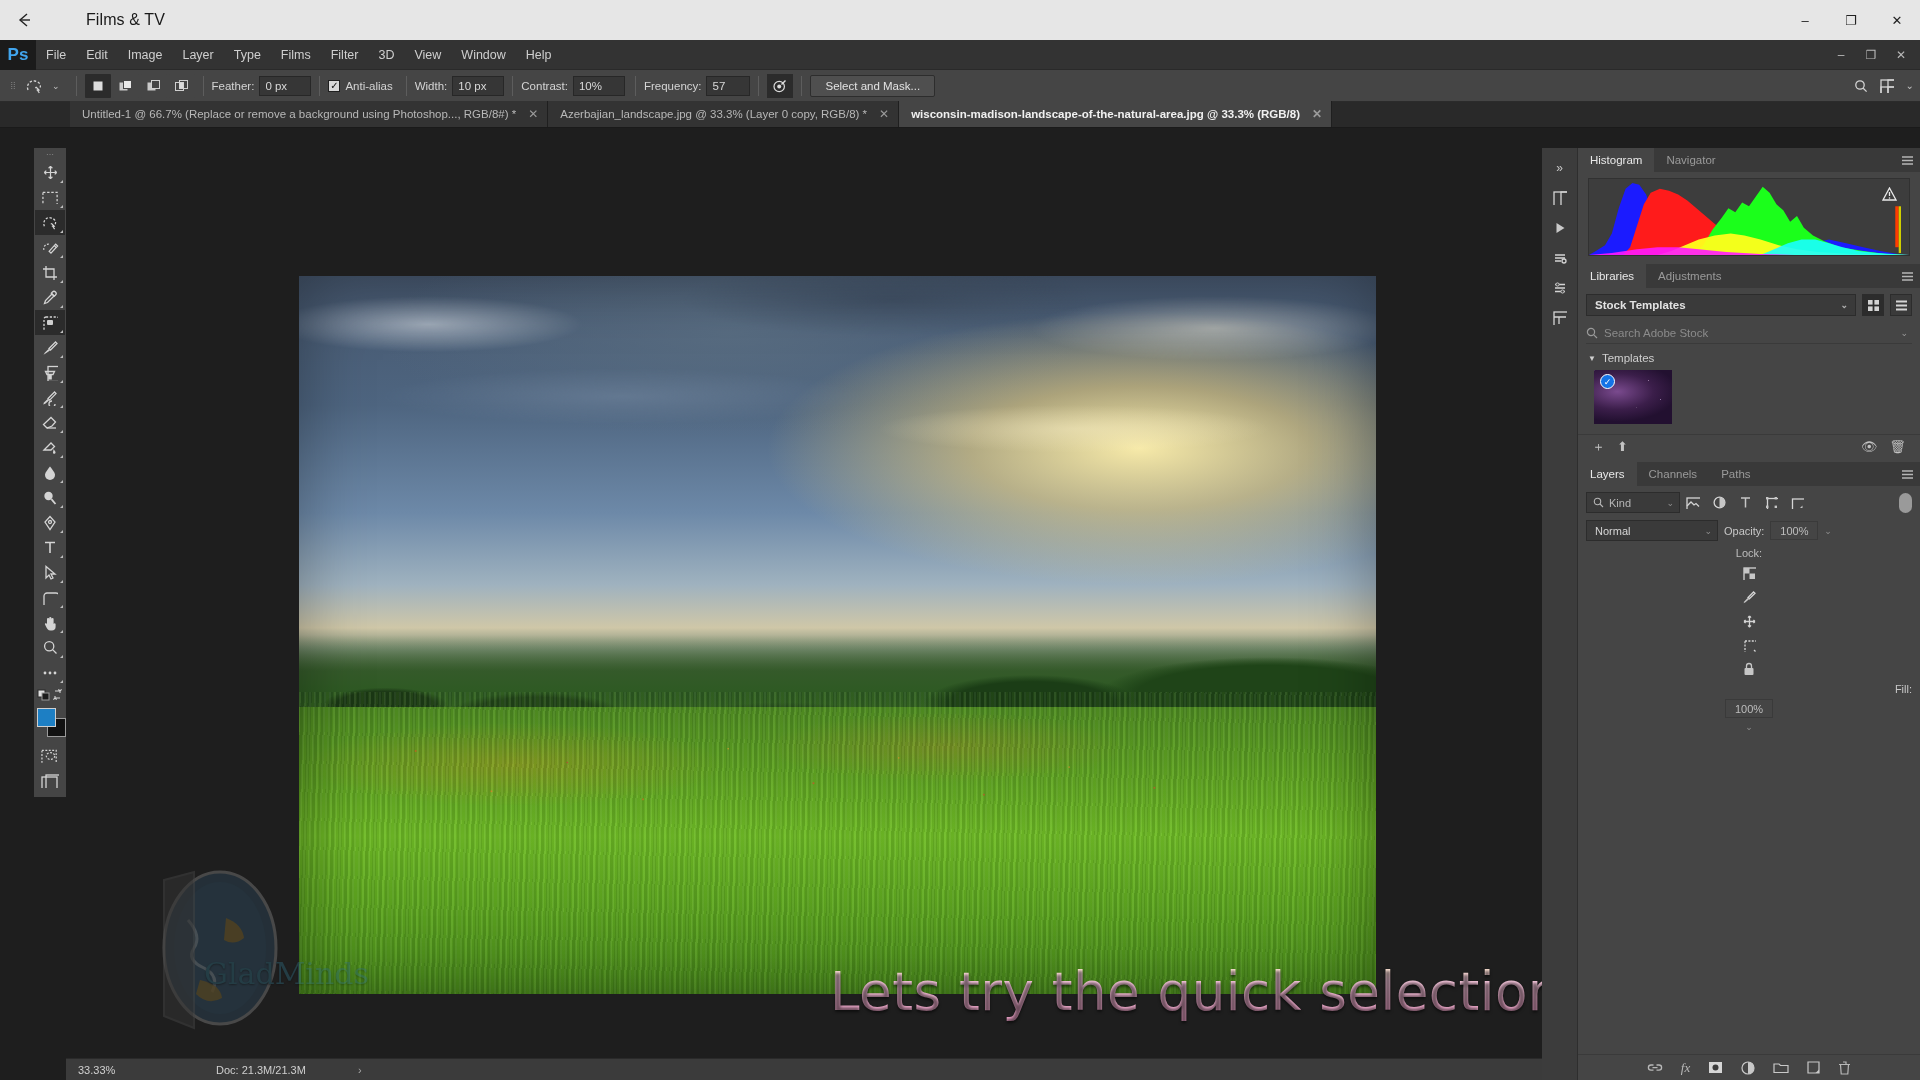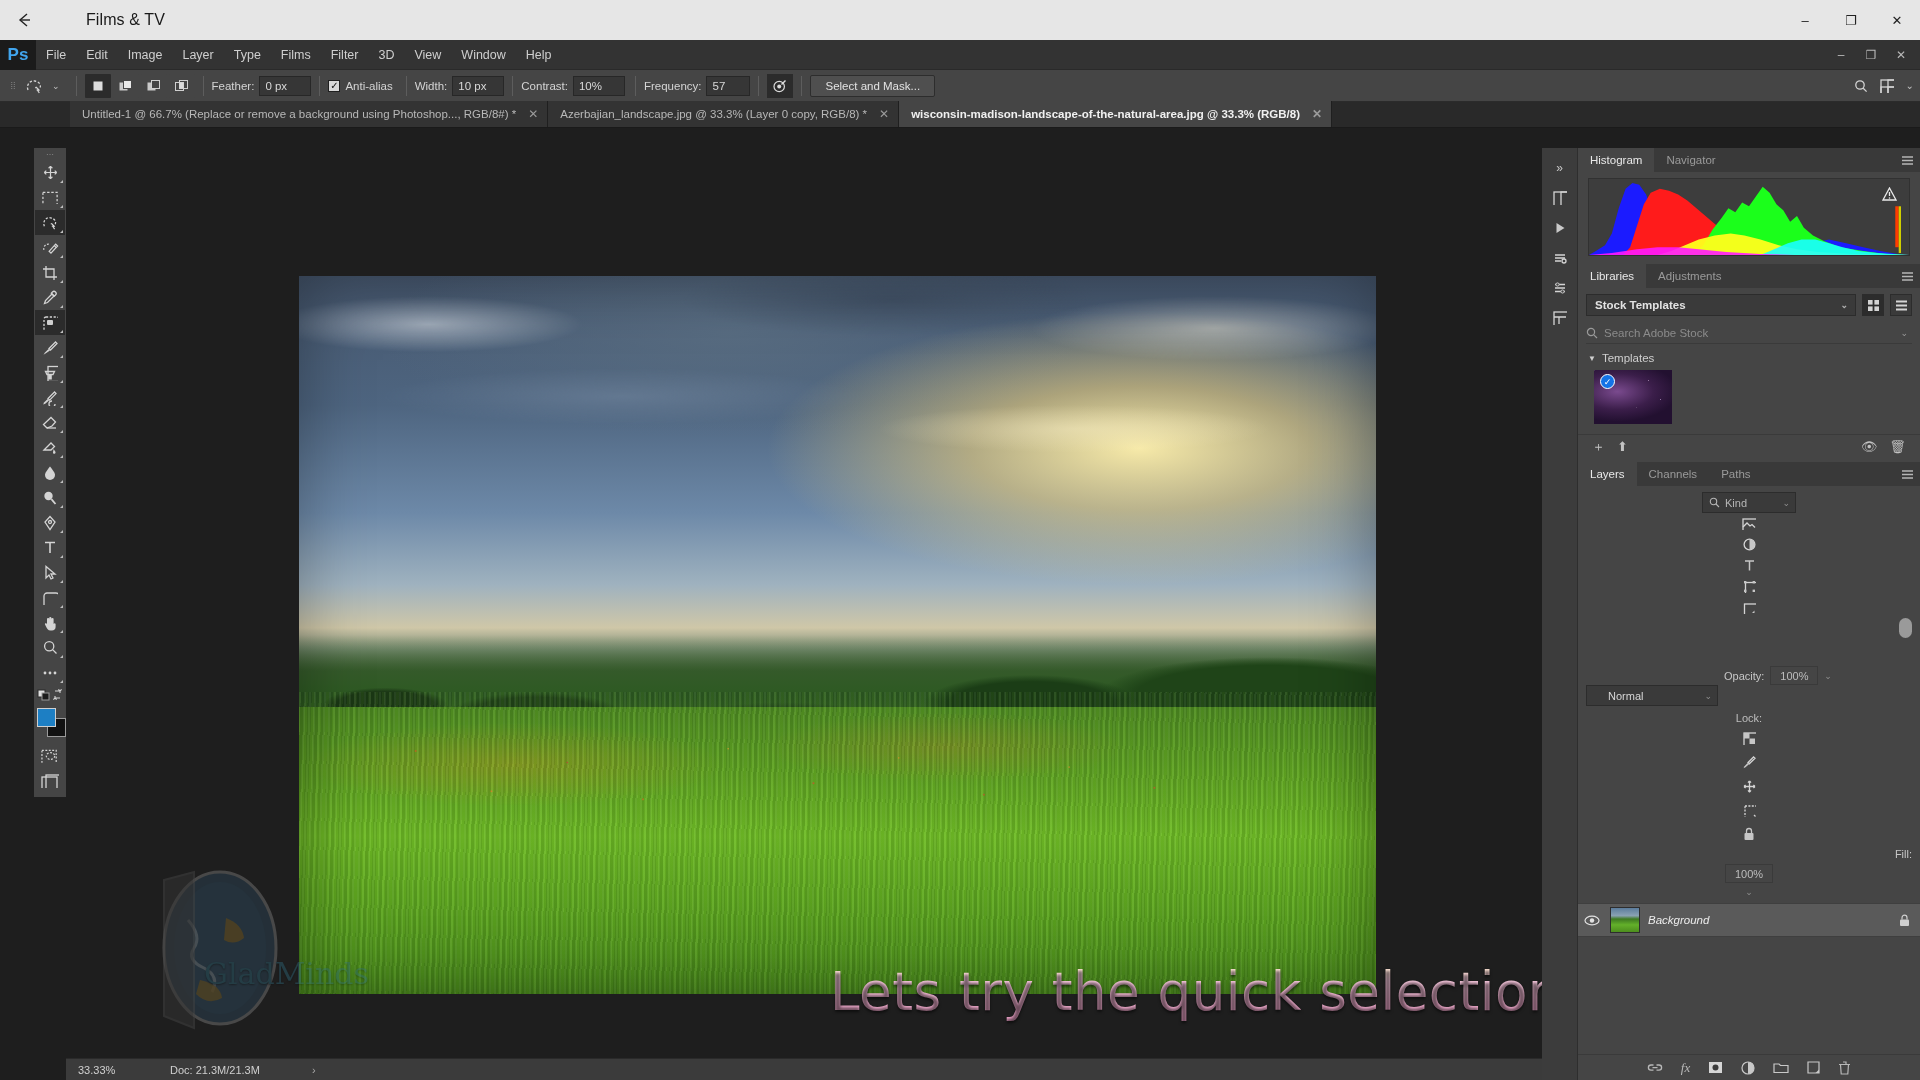--- a/index.html
+++ b/index.html
@@ -194,21 +194,21 @@
     position:absolute; left:56px; top:96px; font-size:30px; color:#2f6f85;
     font-family:"DejaVu Serif", serif; text-shadow:0 1px 2px rgba(0,0,0,.6);
   }
 
   
   #statusbar{
     position:absolute; left:66px; bottom:0; right:378px; height:22px;
     background:#3b3b3b; display:flex; align-items:center; border-top:1px solid #2a2a2a;
   }
   .sb-zoom{ width:70px; font-size:11px; color:#d0d0d0; padding-left:12px;}
-  .sb-doc{ font-size:11px; color:#cfcfcf; margin-left:34px;}
+  .sb-doc{ font-size:11px; color:#cfcfcf; margin-left:80px;}
   .sb-arrow{ font-size:11px; color:#a8a8a8; margin-left:52px;}
 
   
   #dock{
     position:absolute; right:0; top:108px; bottom:0; width:378px;
     background:#454545; display:flex;
   }
   #dock-rail{
     width:36px; background:#3c3c3c; display:flex; flex-direction:column;
     align-items:center; padding-top:6px; gap:2px; border-right:1px solid #2e2e2e;
@@ -267,33 +267,33 @@
     border:1px solid #fff;
   }
   #lib-footer{
     display:flex; align-items:center; height:24px; padding:0 8px; color:#c2c2c2;
     border-top:1px solid #3a3a3a; margin-top:auto;
   }
   #lib-footer .spacer{ flex:1; }
   #lib-footer span{ padding:0 6px; font-size:13px;}
 
   #layers-panel{ flex:1; background:#454545; display:flex; flex-direction:column; min-height:0;}
-  .lay-filter{ display:flex; align-items:center; gap:0; padding:6px 8px 4px 8px;flex-direction:column;}
+  .lay-filter{ display:flex; align-items:center; gap:0; padding:6px 8px 4px 8px;}
   .lay-kind{
     width:94px; height:21px; background:#3a3a3a; border:1px solid #2c2c2c;
     display:flex; align-items:center; gap:5px; padding:0 6px; color:#b6b6b6; font-size:11px;
     position:relative;
   }
   .lay-kind .cv{ position:absolute; right:5px; font-size:9px; color:#8f8f8f;}
   .lay-ficon{ width:26px; height:21px; display:flex; align-items:center; justify-content:center; color:#c6c6c6; font-size:12px;}
   .lay-toggle{ margin-left:auto; width:13px; height:20px; background:#9a9a9a; border-radius:7px;}
   .lay-blend{ display:flex; align-items:center; gap:6px; padding:3px 8px;}
   .lay-blend-sel{
     width:132px; height:21px; background:#3a3a3a; border:1px solid #2c2c2c; color:#d6d6d6;
-    font-size:11px; display:flex; align-items:center; padding:0 21px; position:relative;margin-top:40px;
+    font-size:11px; display:flex; align-items:center; padding:0 8px; position:relative;
   }
   .lay-blend-sel .cv{ position:absolute; right:5px; font-size:9px; color:#8f8f8f;}
   .lay-num{
     width:48px; height:19px; background:#454545; border:1px solid #3a3a3a; color:#bdbdbd;
     font-size:11px; display:flex; align-items:center; justify-content:center;
   }
   .lay-lock{ display:flex; align-items:center; gap:4px; padding:3px 8px 6px 8px; color:#bdbdbd; font-size:11px;flex-direction:column;}
   .lay-lock .lk{ width:22px; height:20px; display:flex; align-items:center; justify-content:center; color:#cfcfcf;}
   .layer-row{
     height:34px; background:#5a5a5a; display:flex; align-items:center; gap:8px;
@@ -879,36 +879,20 @@
             <svg width="12" height="14" viewBox="0 0 12 14">
                 <rect x="1.5" y="6" width="9" height="7" rx="1" fill="#c6c6c6"></rect>
                 <path d="M3.5 6 V4 a2.5 2.5 0 0 1 5 0 V6" stroke="#c6c6c6" fill="none" stroke-width="1.3"></path>
               </svg>
           </span>
           <span style="margin-left:auto;font-size:11px;color:#c7c7c7">Fill:</span>
           <span class="lay-num">100%</span>
           <span style="font-size:9px;color:#8f8f8f">⌄</span>
         </div>
 
-        <div class="layer-row">
-          <span class="layer-eye">
-            <svg width="16" height="11" viewBox="0 0 16 11">
-                <ellipse cx="8" cy="5.5" rx="7" ry="4.4" fill="none" stroke="#e2e2e2" stroke-width="1.2"></ellipse>
-                <circle cx="8" cy="5.5" r="2.2" fill="#e2e2e2"></circle>
-              </svg>
-          </span>
-          <span class="layer-thumb"></span>
-          <span class="layer-name">Background</span>
-          <span class="layer-lockicon">
-            <svg width="11" height="13" viewBox="0 0 11 13">
-                <rect x="1" y="5.5" width="9" height="6.5" rx="1" fill="#cfcfcf"></rect>
-                <path d="M3 5.5 V3.7 a2.5 2.5 0 0 1 5 0 V5.5" stroke="#cfcfcf" fill="none" stroke-width="1.2"></path>
-              </svg>
-          </span>
-        </div>
 
         <div id="layers-footer">
           <span>
             <svg width="16" height="11" viewBox="0 0 16 11">
                 <path d="M6.5 3 H4 a2.6 2.6 0 0 0 0 5.2 H6.5 M9.5 3 H12 a2.6 2.6 0 0 1 0 5.2 H9.5 M5.5 5.6 H10.5" stroke="#b8b8b8" fill="none" stroke-width="1.3"></path>
               </svg>
           </span>
           <span style="font-style:italic;font-family:'Liberation Serif',serif">fx</span>
           <span>
             <svg width="15" height="13" viewBox="0 0 15 13">

